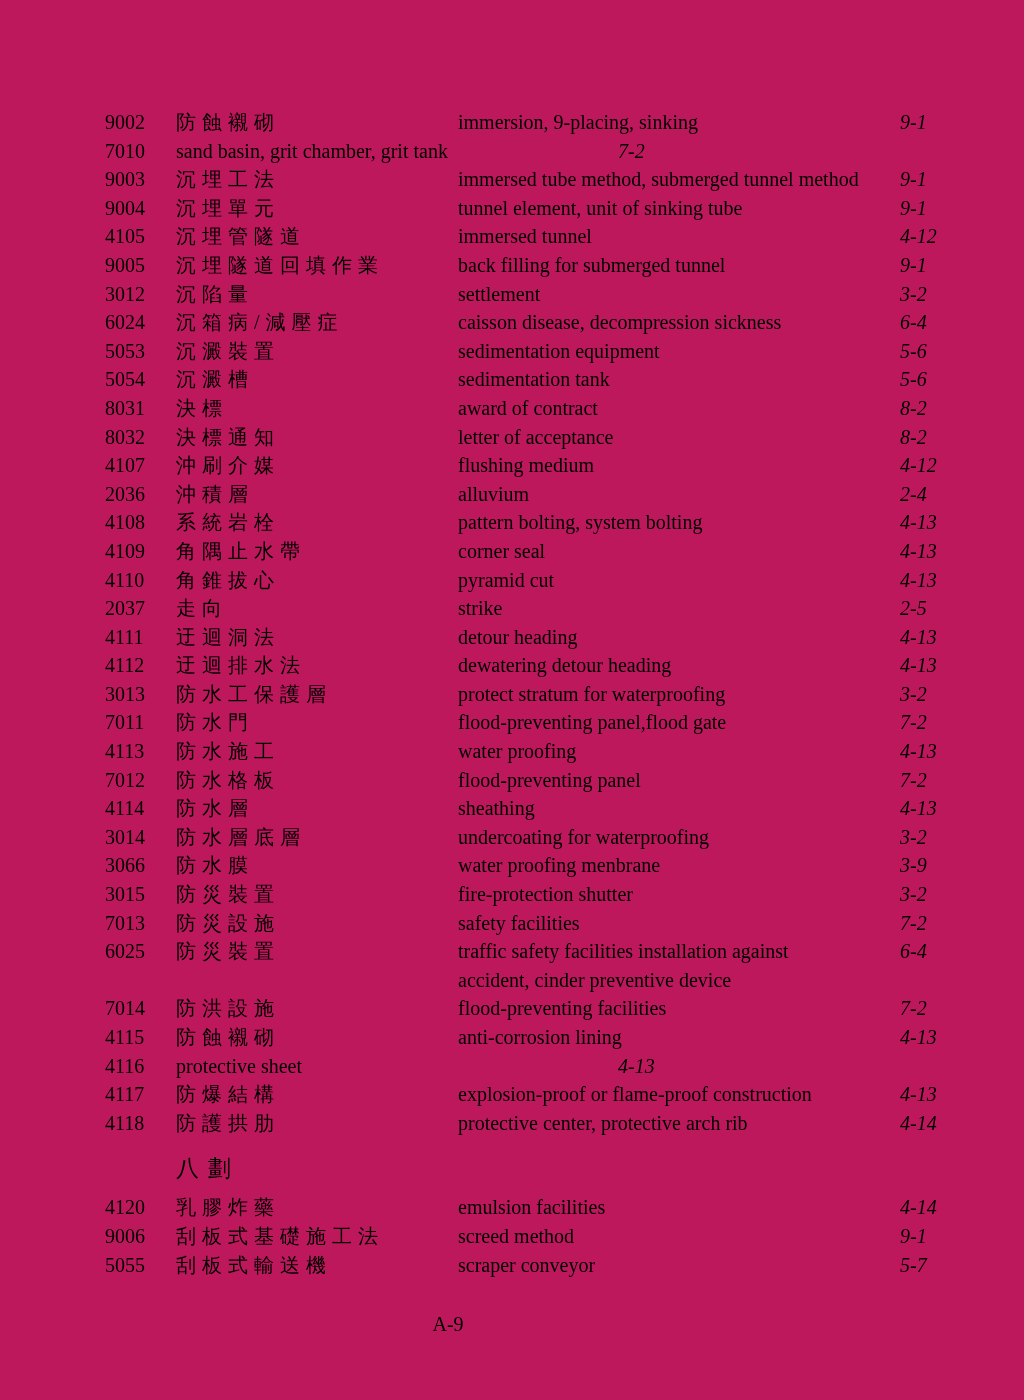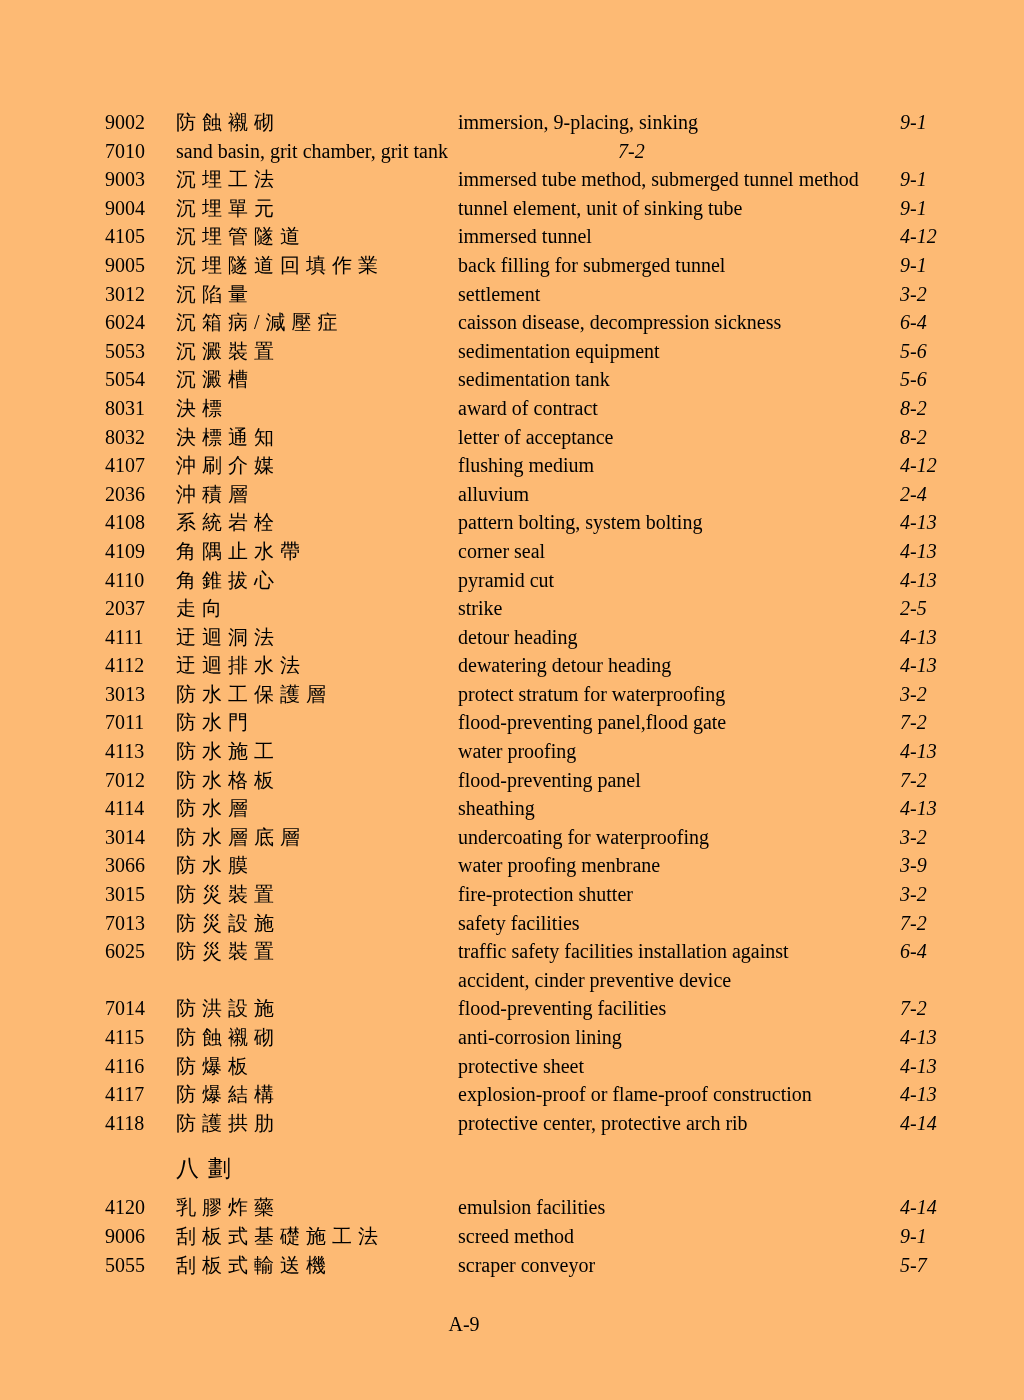--- a/index.html
+++ b/index.html
@@ -6,21 +6,21 @@
     margin: 0;
     padding: 0;
     background: #ffffff;
     color: #000000;
     font-family: "Liberation Serif", "DejaVu Serif", serif;
   }
   .page {
     position: relative;
     width: 1024px;
     height: 1400px;
-    background: #fdba74;
+    background: #be185d;
     overflow: hidden;
   }
   .content {
     position: absolute;
     left: 105px;
     top: 108px;
     width: 840px;
   }
   .row {
     display: flex;
@@ -49,21 +49,21 @@
   }
   .section-header {
     font-size: 23px;
     font-weight: normal;
     letter-spacing: 9px;
     margin: 16px 0 8px 71px;
     line-height: 32px;
   }
   .footer {
     position: absolute;
-    left: 16px;
+    left: 0;
     top: 1313px;
     width: 896px;
     text-align: center;
     font-size: 20px;
   }
 </style>
 </head>
 <body>
 
 <div class="page">
@@ -289,21 +289,20 @@
 
   <div class="row">
     <span class="col-code">4115</span>
     <span class="col-term">防蝕襯砌</span>
     <span class="col-english">anti-corrosion lining</span>
     <span class="col-ref">4-13</span>
   </div>
 
   <div class="row">
     <span class="col-code">4116</span>
-    <span class="col-term">防爆板</span>
     <span class="col-english">protective sheet</span>
     <span class="col-ref">4-13</span>
   </div>
 
   <div class="row">
     <span class="col-code">4117</span>
     <span class="col-term">防爆結構</span>
     <span class="col-english">explosion-proof or flame-proof construction</span>
     <span class="col-ref">4-13</span>
   </div>

